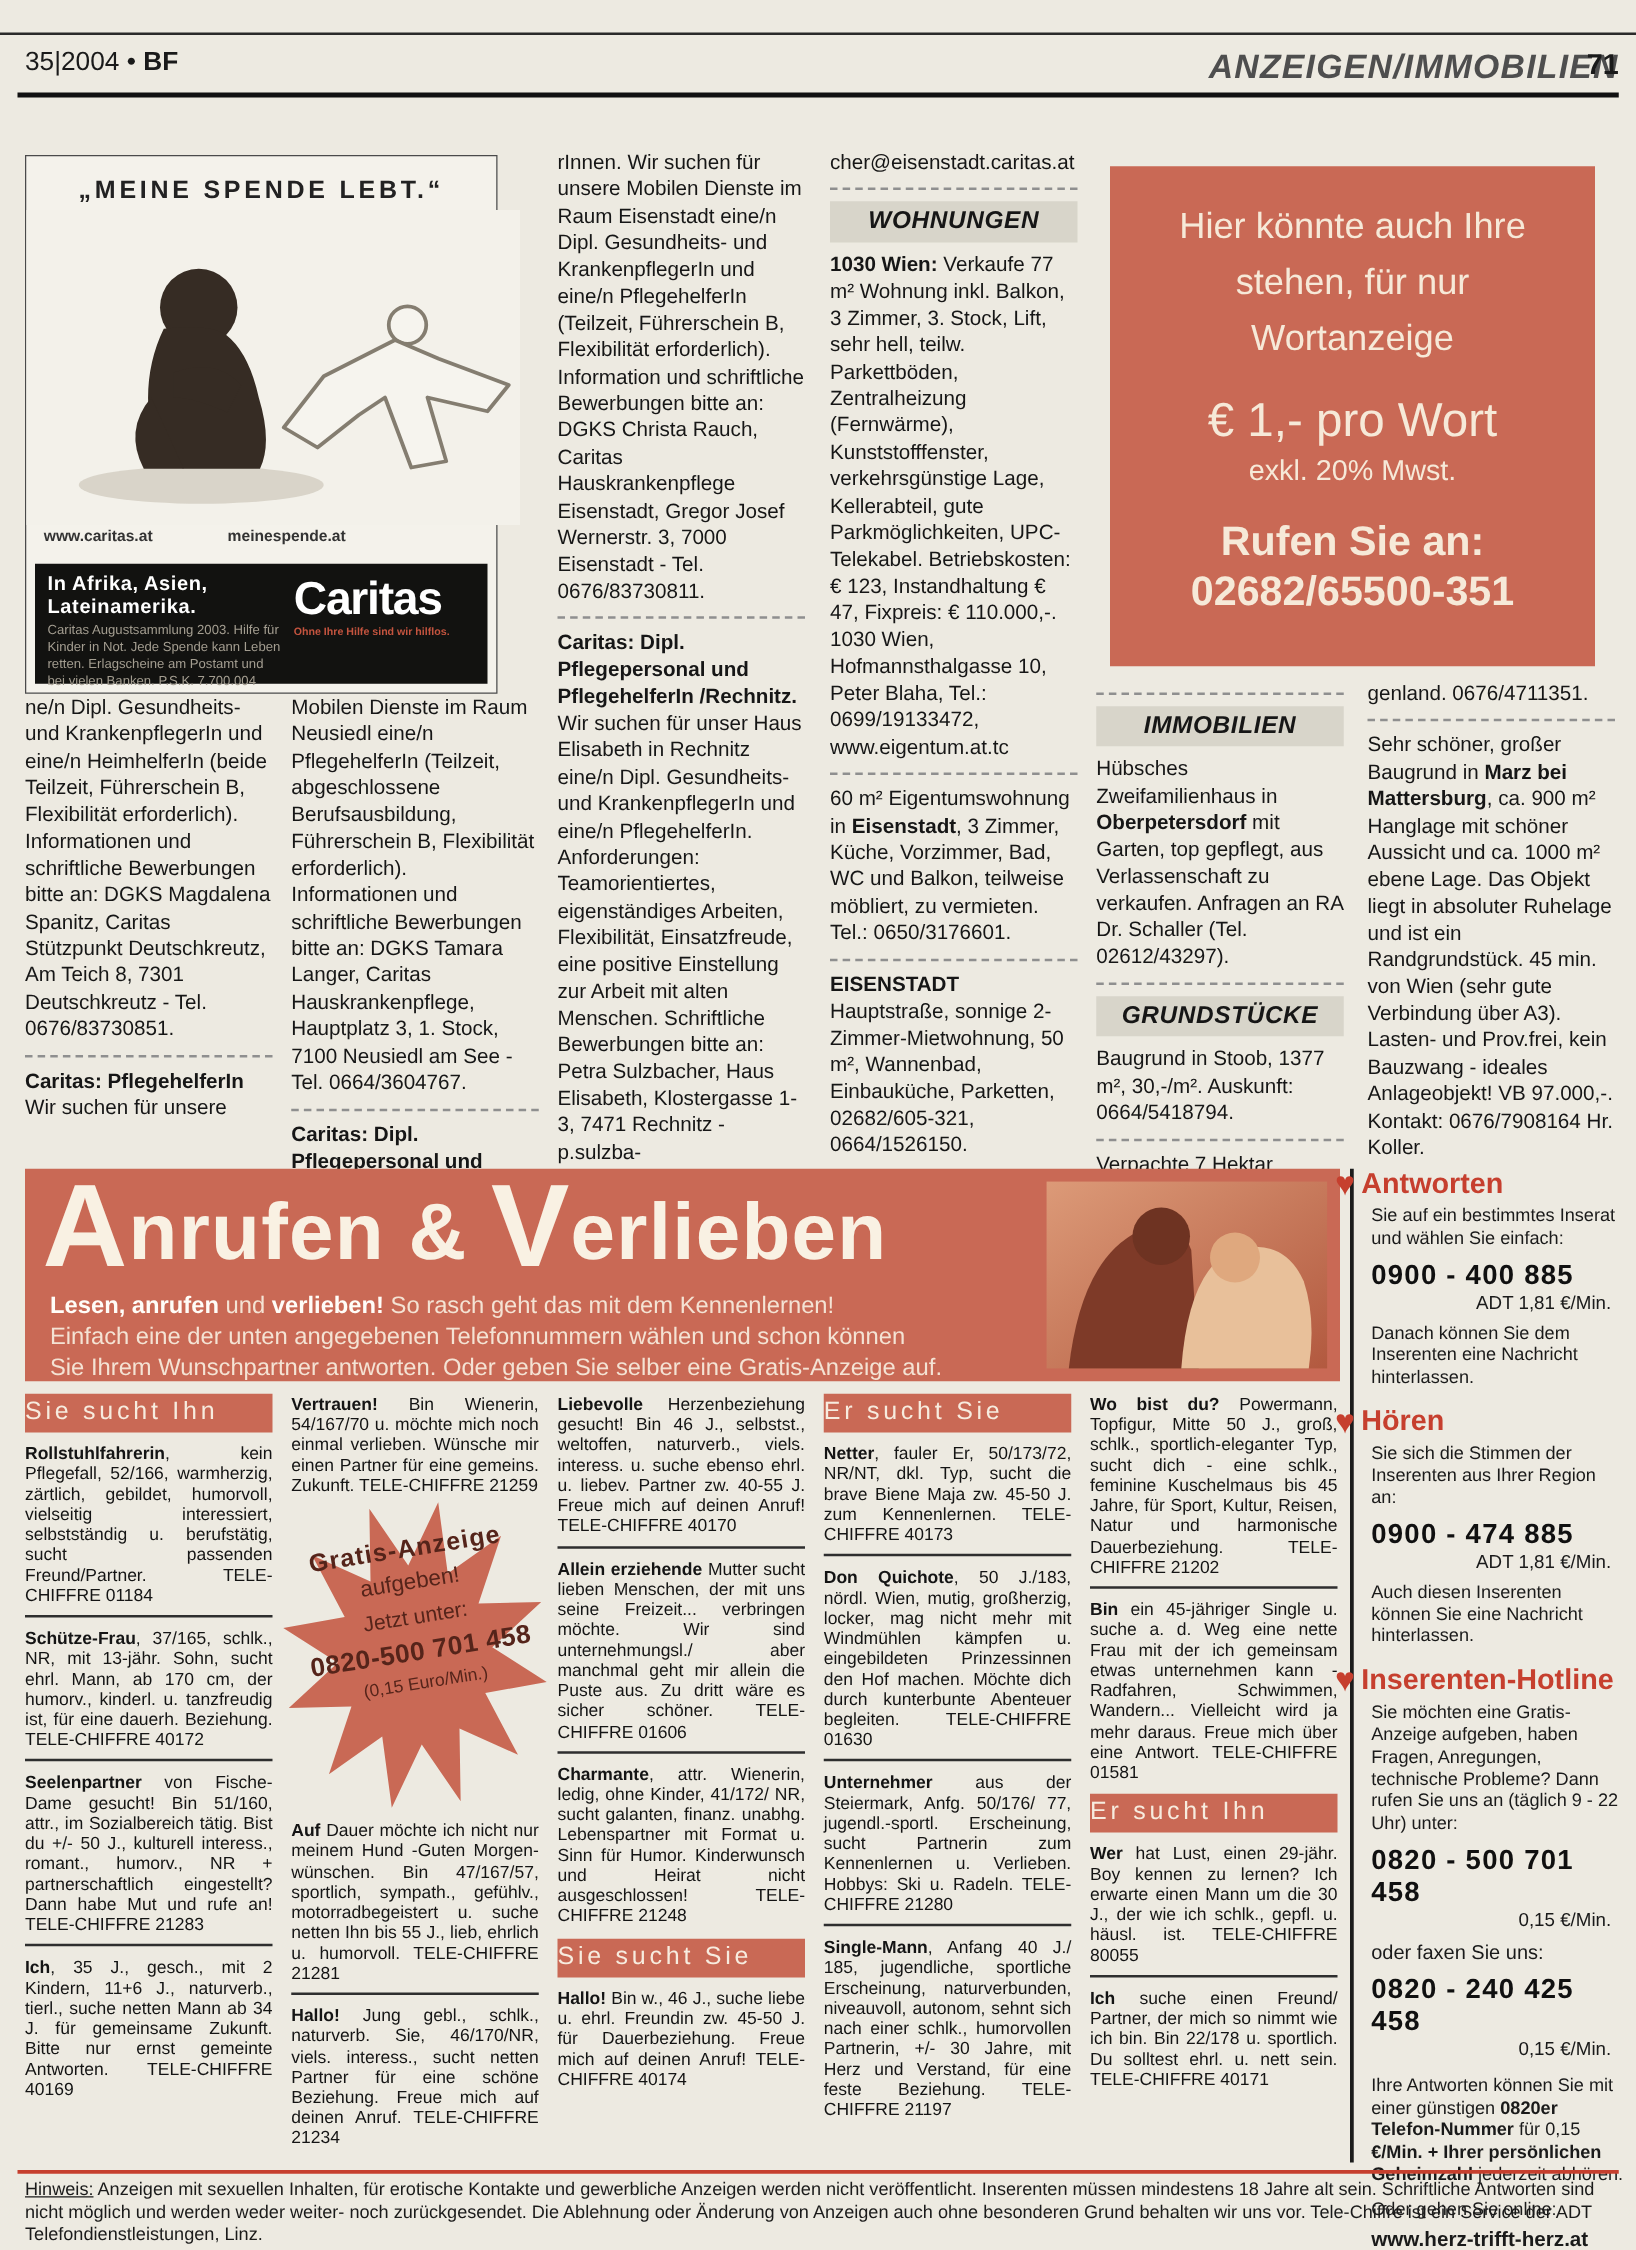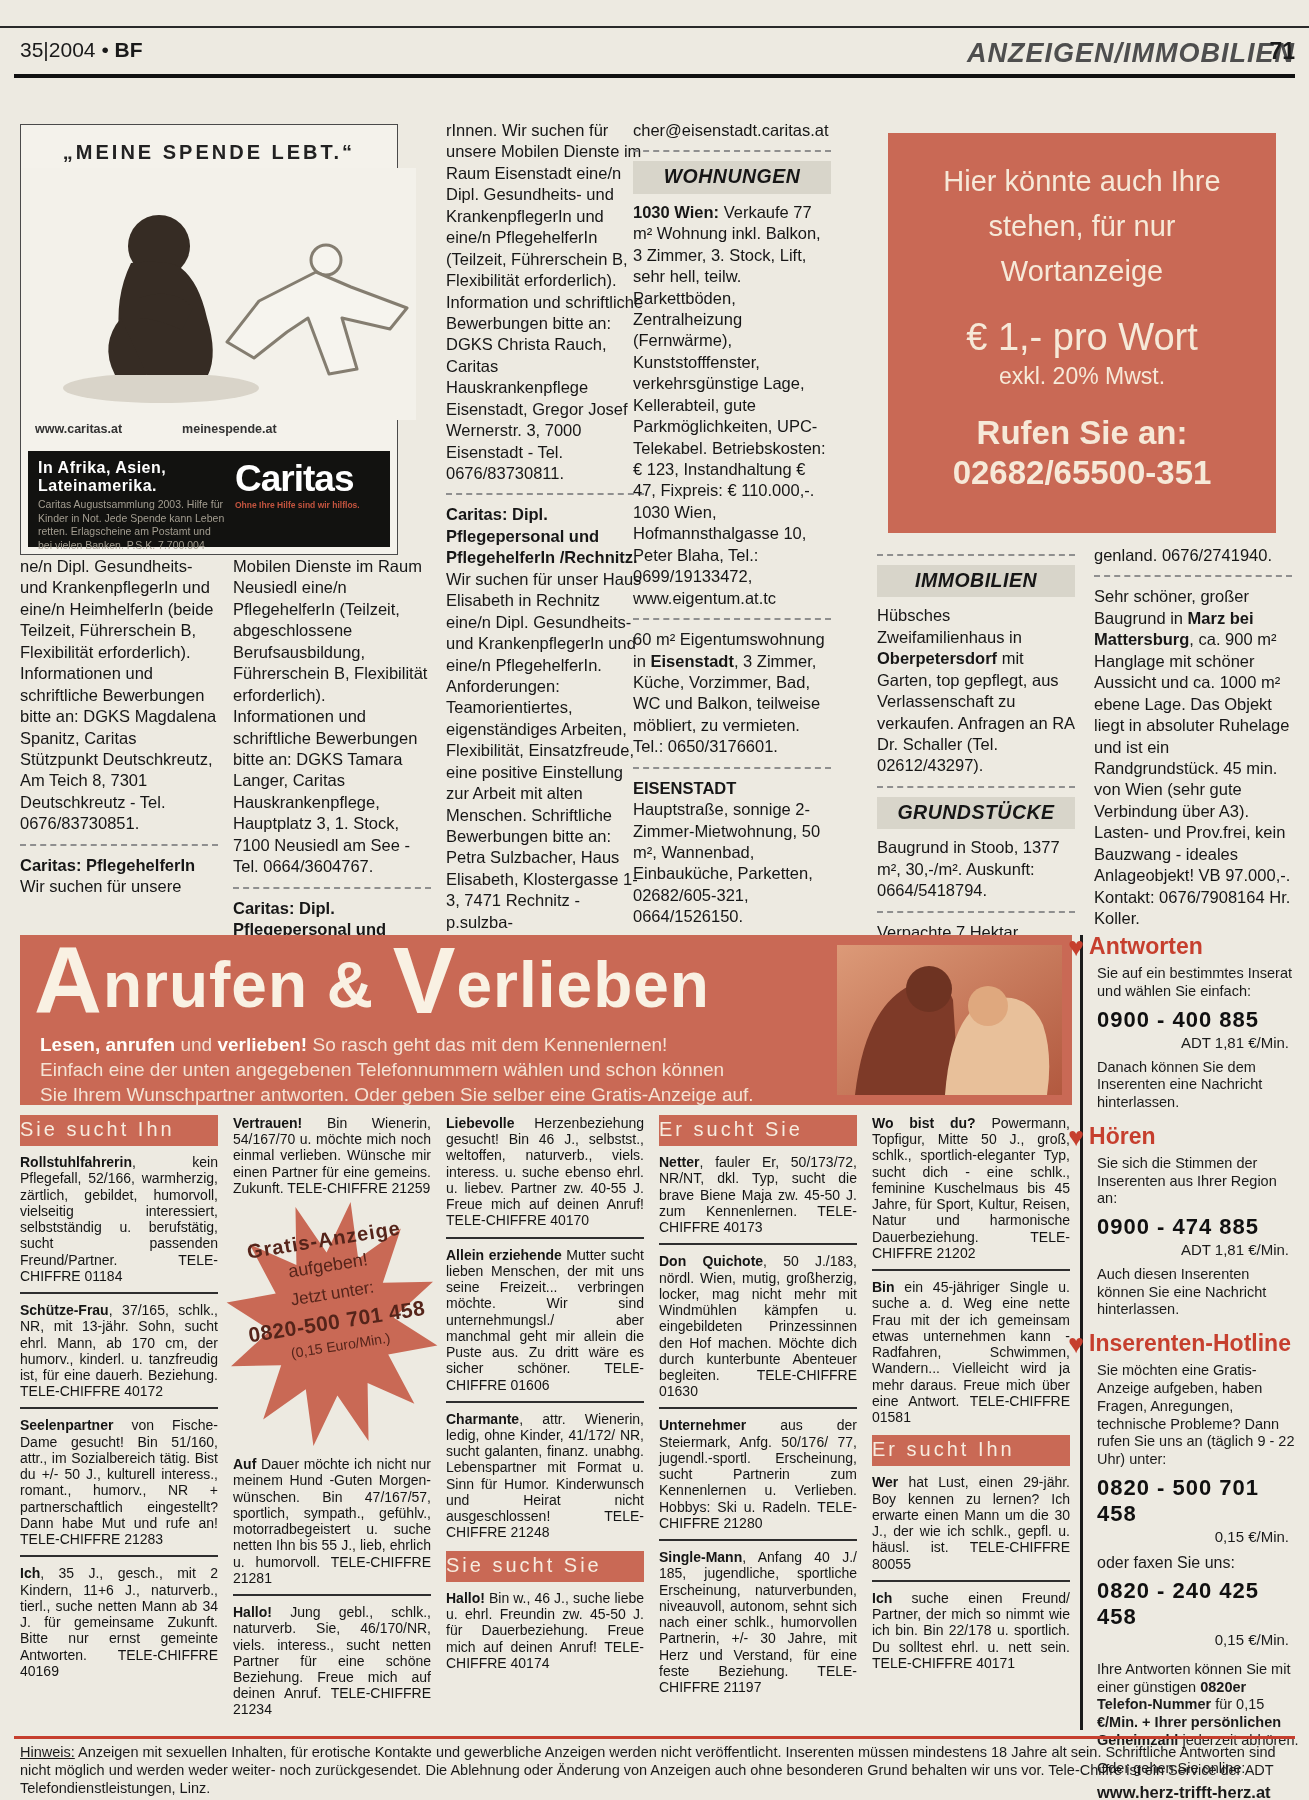--- a/index.html
+++ b/index.html
@@ -124,21 +124,21 @@
       <span class="leadblk">Caritas: Dipl. Pflegepersonal und Pflegehelfe-</span>
     </p>
 </div>
 
 <div class="col" style="left:446px;top:120px">
   <p>rInnen. Wir suchen für unsere Mobilen Dienste im Raum Eisenstadt eine/n Dipl. Gesundheits- und KrankenpflegerIn und eine/n PflegehelferIn (Teilzeit, Führerschein B, Flexibilität erforderlich). Information und schriftliche Bewerbungen bitte an: DGKS Christa Rauch, Caritas Hauskrankenpflege Eisenstadt, Gregor Josef Wernerstr. 3, 7000 Eisenstadt - Tel. 0676/83730811.</p>
   <hr class="dash">
   <p><span class="lead">Caritas: Dipl. Pflegepersonal und PflegehelferIn /Rechnitz.</span><span> Wir suchen für unser Haus Elisabeth in Rechnitz eine/n Dipl. Gesundheits- und KrankenpflegerIn und eine/n PflegehelferIn. Anforderungen: Teamorientiertes, eigenständiges Arbeiten, Flexibilität, Einsatzfreude, eine positive Einstellung zur Arbeit mit alten Menschen. Schriftliche Bewerbungen bitte an: Petra Sulzbacher, Haus Elisabeth, Klostergasse 1-3, 7471 Rechnitz - p.sulzba-</span></p>
 </div>
 
-<div class="col" style="left:633px;top:120px">
+<div class="col" style="left:664px;top:120px">
   <p>cher@eisenstadt.caritas.at</p>
   <hr class="dash">
   <div class="sechead">WOHNUNGEN</div>
   <p><span class="lead">1030 Wien:</span><span> Verkaufe 77 m² Wohnung inkl. Balkon, 3 Zimmer, 3. Stock, Lift, sehr hell, teilw. Parkettböden, Zentralheizung (Fernwärme), Kunststofffenster, verkehrsgünstige Lage, Kellerabteil, gute Parkmöglichkeiten, UPC-Telekabel. Betriebskosten: € 123, Instandhaltung € 47, Fixpreis: € 110.000,-. 1030 Wien, Hofmannsthalgasse 10, Peter Blaha, Tel.: 0699/19133472, </span><span>www.eigentum.at.tc</span></p>
   <hr class="dash">
   <p><span>60 m² Eigentumswohnung in </span><span class="lead">Eisenstadt</span><span>, 3 Zimmer, Küche, Vorzimmer, Bad, WC und Balkon, teilweise möbliert, zu vermieten. Tel.: 0650/3176601.</span></p>
   <hr class="dash">
   <p><span class="leadblk">EISENSTADT</span><span>Hauptstraße, sonnige 2-Zimmer-Mietwohnung, 50 m², Wannenbad, Einbauküche, Parketten, 02682/605-321, 0664/1526150.</span></p>
 </div>
 
@@ -157,21 +157,21 @@
   <div class="sechead">IMMOBILIEN</div>
   <p><span>Hübsches Zweifamilienhaus in </span><span class="lead">Oberpetersdorf</span><span> mit Garten, top gepflegt, aus Verlassenschaft zu verkaufen. Anfragen an RA Dr. Schaller (Tel. 02612/43297).</span></p>
   <hr class="dash">
   <div class="sechead">GRUNDSTÜCKE</div>
   <p>Baugrund in Stoob, 1377 m², 30,-/m². Auskunft: 0664/5418794.</p>
   <hr class="dash">
   <p><span>Verpachte 7 Hektar </span><span class="lead">Ackerfläche</span><span>, südl. Bur-</span></p>
 </div>
 
 <div class="col" style="left:1094px;top:545px">
-  <p>genland. 0676/2741940.</p>
+  <p>genland. 0676/4711351.</p>
   <hr class="dash">
   <p><span>Sehr schöner, großer Baugrund in </span><span class="lead">Marz bei Mattersburg</span><span>, ca. 900 m² Hanglage mit schöner Aussicht und ca. 1000 m² ebene Lage. Das Objekt liegt in absoluter Ruhelage und ist ein Randgrundstück. 45 min. von Wien (sehr gute Verbindung über A3). Lasten- und Prov.frei, kein Bauzwang - ideales Anlageobjekt! VB 97.000,-. Kontakt: 0676/7908164 Hr. Koller.</span></p>
 </div>
 
 <section class="abs banner" style="left:20px;top:935px;width:1052px;height:170px">
   <div class="b-title"><span class="b-big">A</span><span>nrufen </span><span>&amp; </span><span class="b-big">V</span><span>erlieben</span></div>
   <div class="b-sub">
     <div><b>Lesen, anrufen</b><span> und </span><b>verlieben!</b><span> So rasch geht das mit dem Kennenlernen!</span></div>
     <div>Einfach eine der unten angegebenen Telefonnummern wählen und schon können</div>
     <div>Sie Ihrem Wunschpartner antworten. Oder geben Sie selber eine Gratis-Anzeige auf.</div>

